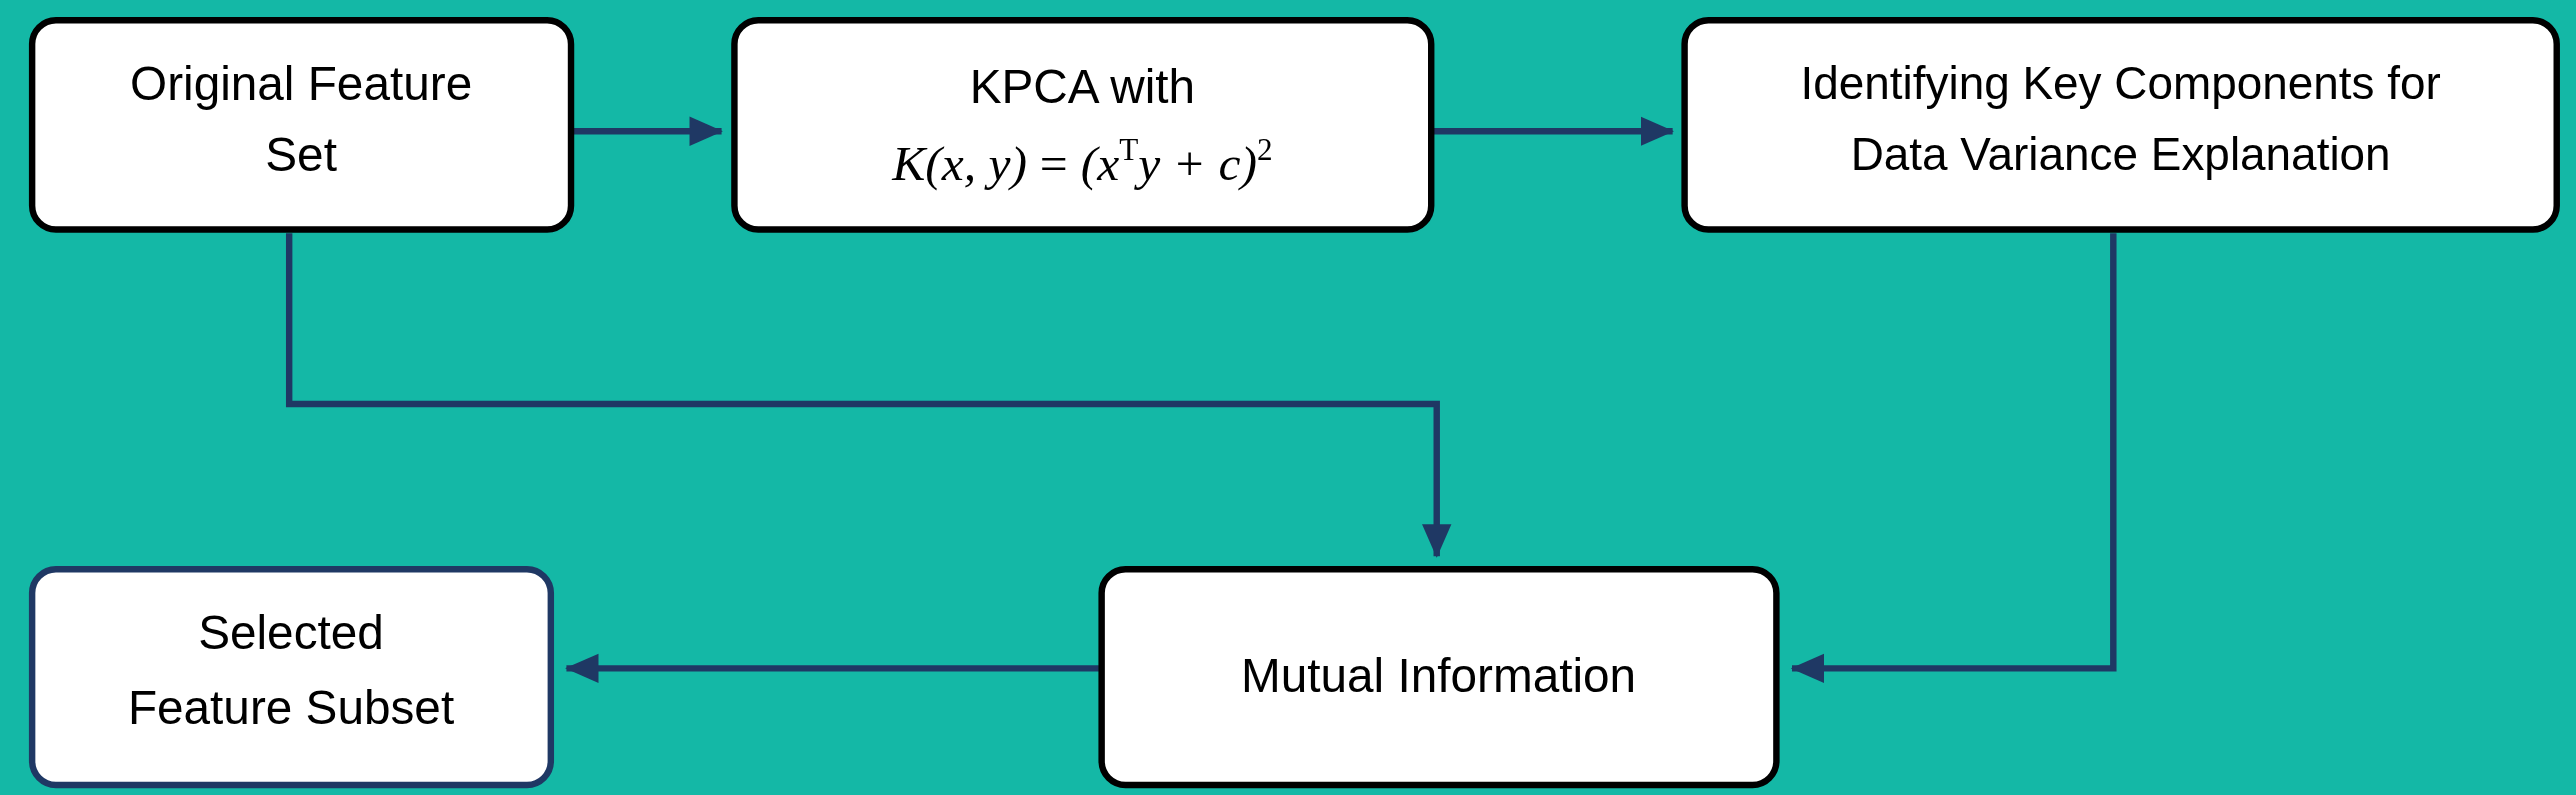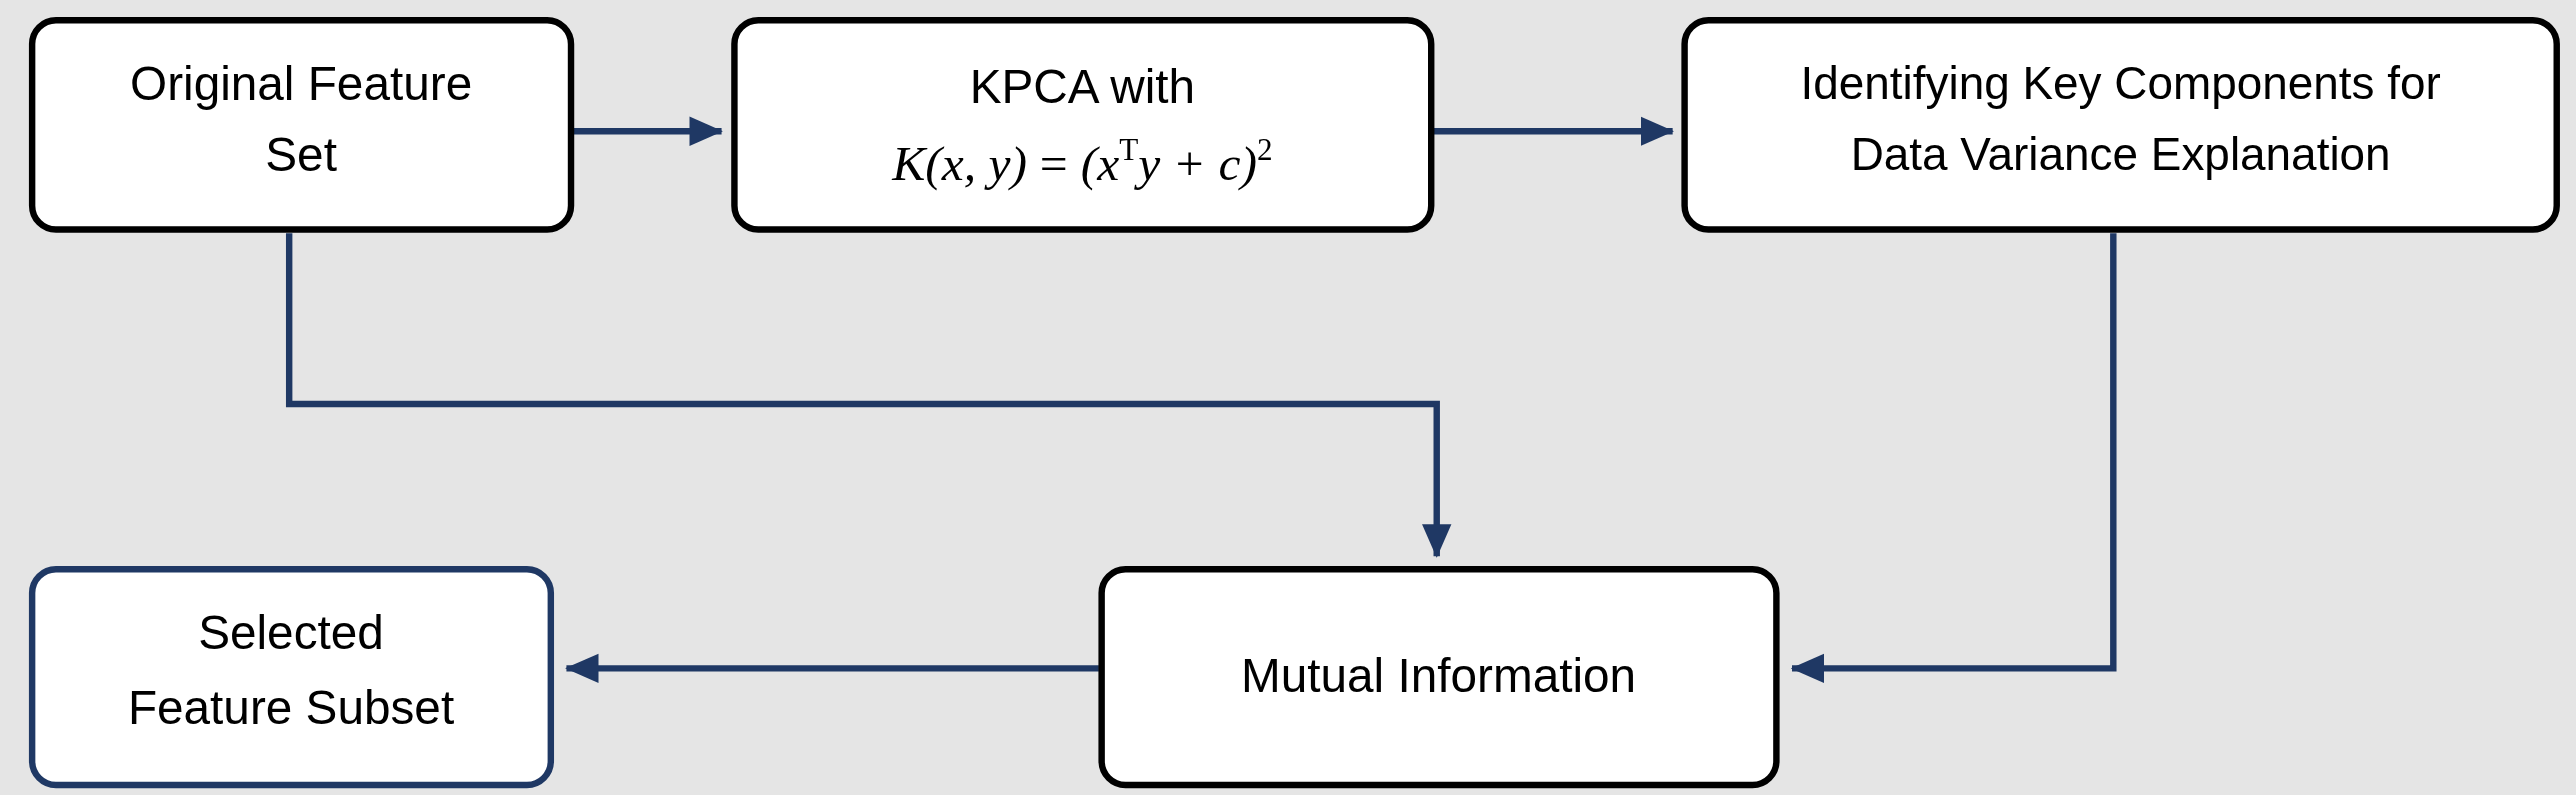--- a/index.html
+++ b/index.html
@@ -10,21 +10,21 @@
   body {
     width: 2576px;
     height: 796px;
     font-family: "Liberation Sans", sans-serif;
     overflow: hidden;
   }
   #flow-root {
     position: relative;
     width: 2576px;
     height: 796px;
-    background: #e5e5e5;
+    background: #14b8a6;
   }
   svg.flow-canvas {
     position: absolute;
     top: 0;
     left: 0;
     width: 2576px;
     height: 796px;
     display: block;
   }
   .node-box {

